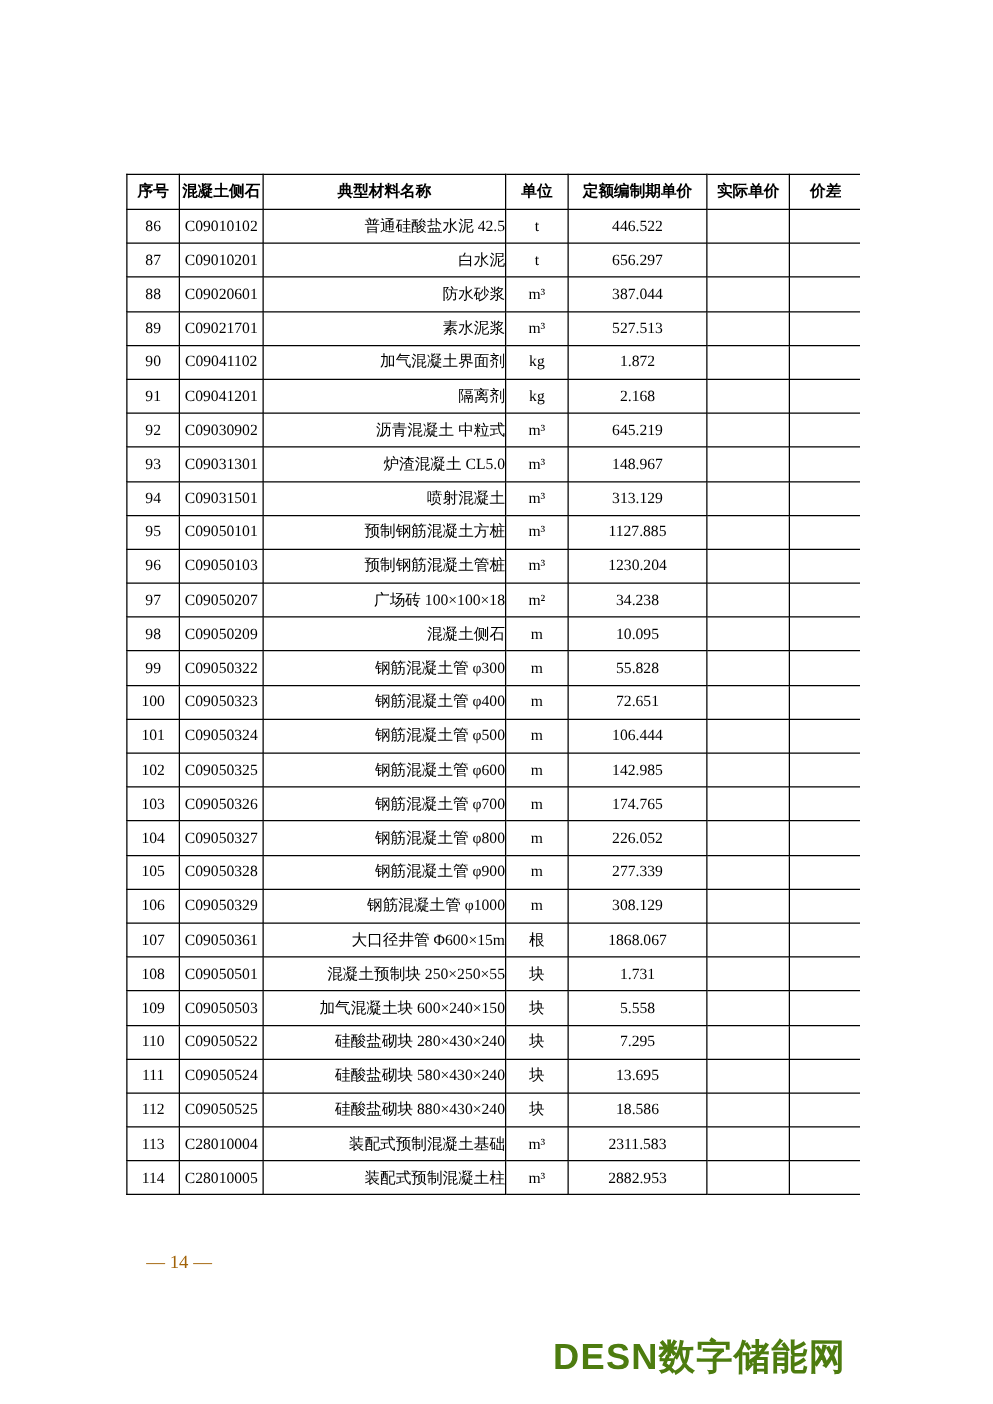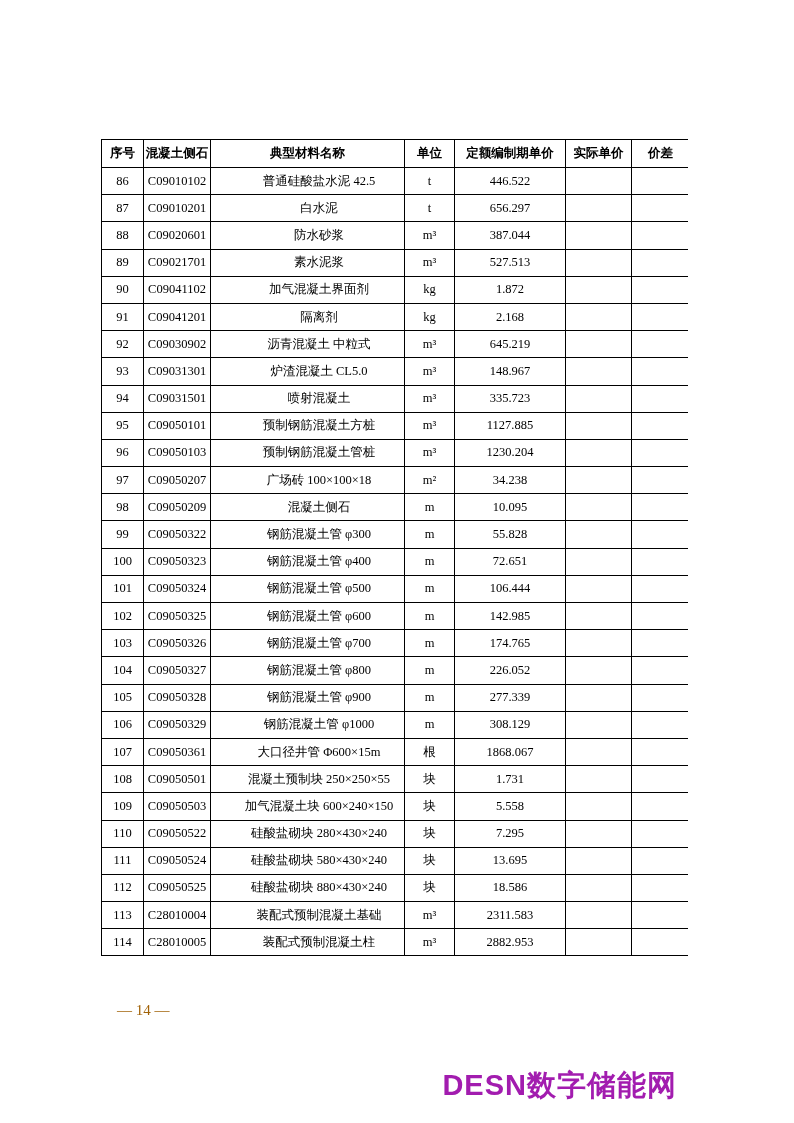--- a/index.html
+++ b/index.html
@@ -41,21 +41,21 @@
     text-align: center;
     vertical-align: middle;
   }
   table.price-table td {
     font-size: 12.5px;
     height: 27.2px;
     text-align: center;
     vertical-align: middle;
   }
   table.price-table td.name-col {
-    text-align: center;
+    text-align: right;
     padding-left: 23px;
   }
   .page-number {
     position: absolute;
     left: 117px;
     top: 1002px;
     font-size: 15px;
     font-family: "Liberation Serif", serif;
     color: #a16207;
   }
@@ -167,21 +167,21 @@
           <td>m³</td>
           <td>148.967</td>
           <td></td>
           <td></td>
         </tr>
         <tr>
           <td>94</td>
           <td>C09031501</td>
           <td class="name-col">喷射混凝土</td>
           <td>m³</td>
-          <td>335.723</td>
+          <td>313.129</td>
           <td></td>
           <td></td>
         </tr>
         <tr>
           <td>95</td>
           <td>C09050101</td>
           <td class="name-col">预制钢筋混凝土方桩</td>
           <td>m³</td>
           <td>1127.885</td>
           <td></td>
@@ -356,15 +356,15 @@
           <td>m³</td>
           <td>2882.953</td>
           <td></td>
           <td></td>
         </tr>
       </tbody>
   </table>
 
   <div class="page-number">— 14 —</div>
 
-  <div class="watermark" style="color: #a21caf;">DESN数字储能网</div>
+  <div class="watermark" style="color: #4d7c0f;">DESN数字储能网</div>
 
 </div>
 
 </body></html>

